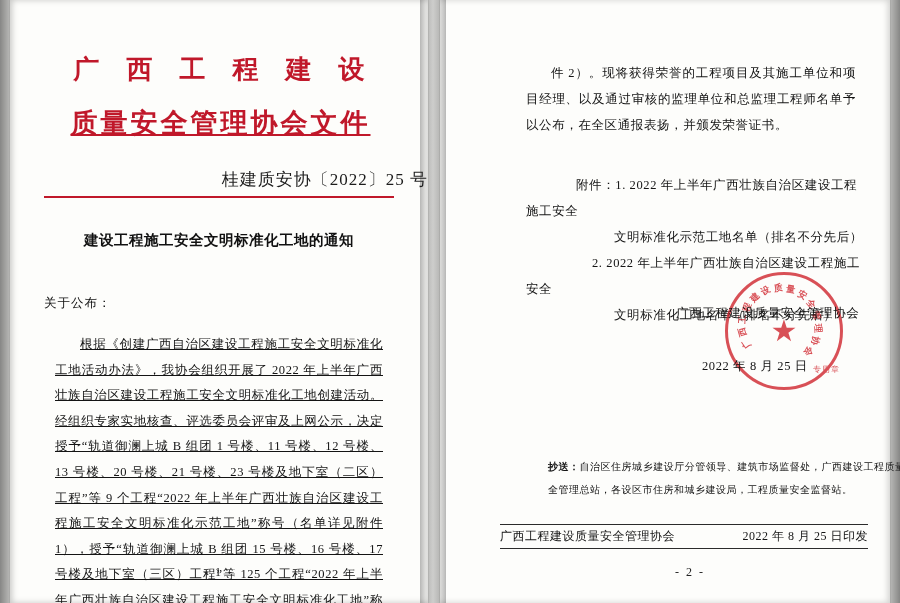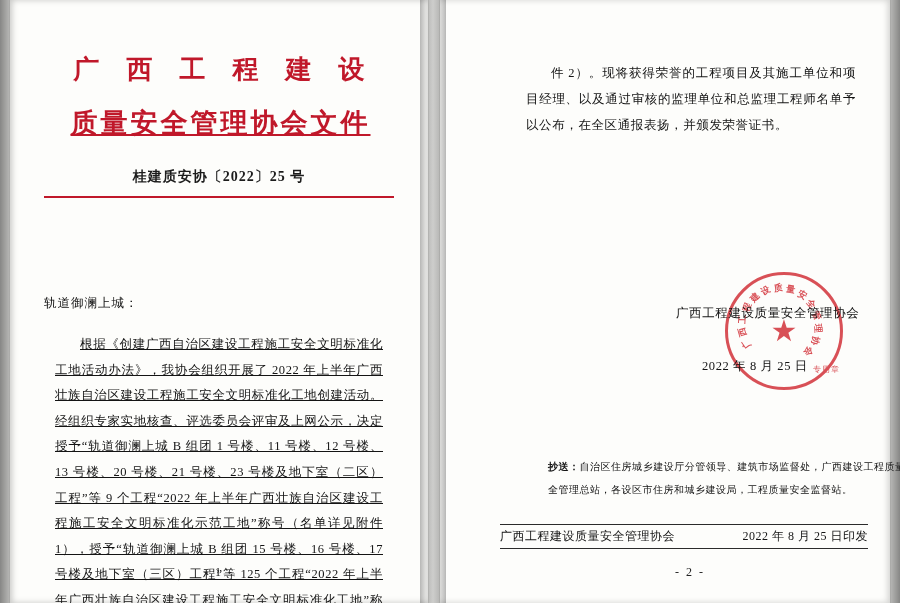--- a/index.html
+++ b/index.html
@@ -71,25 +71,24 @@
     font-size: 27px;
     font-weight: bold;
     letter-spacing: 3px;
     margin-top: 18px;
     font-family: "DejaVu Serif", "Liberation Serif", serif;
     text-indent: 3px;
     text-decoration: underline;
   }
   .doc-number {
     position: absolute; left: 0; top: 168px; width: 418px;
-    text-align: center;
-    font-size: 14px;
+    text-align: right;
+    font-size: 17px;
     color: #1c1c1c;
     letter-spacing: 1px;
-    font-weight: bold;
   }
   .red-rule {
     position: absolute; left: 34px; top: 196px;
     width: 350px; height: 2px; background: #c0182a;
   }
   .title-block {
     position: absolute; left: 44px; top: 228px; width: 330px;
     text-align: center;
     color: #111;
     font-size: 14.5px;
@@ -199,33 +198,40 @@
   <div class="gutter"></div>
 
   <div class="lp">
     <div class="masthead">
       <div class="mast-line1">广 西 工 程 建 设</div>
       <div class="mast-line2">质量安全管理协会文件</div>
     </div>
     <div class="doc-number">桂建质安协〔2022〕25 号</div>
     <div class="red-rule"></div>
     <div class="title-block">
-    </div>
-    <div class="salutation">轨道御澜上城：</div>
+      <div>建设工程施工安全文明标准化工地的通知</div>
+    </div>
+    <div class="salutation">关于公布：</div>
     <div class="body-left">
       <p>根据《创建广西自治区建设工程施工安全文明标准化工地活动办法》，我协会组织开展了 2022 年上半年广西壮族自治区建设工程施工安全文明标准化工地创建活动。经组织专家实地核查、评选委员会评审及上网公示，决定授予“轨道御澜上城 B 组团 1 号楼、11 号楼、12 号楼、13 号楼、20 号楼、21 号楼、23 号楼及地下室（二区）工程”等 9 个工程“2022 年上半年广西壮族自治区建设工程施工安全文明标准化示范工地”称号（名单详见附件 1），授予“轨道御澜上城 B 组团 15 号楼、16 号楼、17 号楼及地下室（三区）工程”等 125 个工程“2022 年上半年广西壮族自治区建设工程施工安全文明标准化工地”称号（名单详见附</p>
     </div>
     <div class="pgnum-left">- 1 -</div>
   </div>
 
   <div class="rp">
     <div class="body-right">
       <p>件 2）。现将获得荣誉的工程项目及其施工单位和项目经理、以及通过审核的监理单位和总监理工程师名单予以公布，在全区通报表扬，并颁发荣誉证书。</p>
     </div>
 
+    <div class="attach-block">
+      <div class="attach-head">附件：1. 2022 年上半年广西壮族自治区建设工程施工安全</div>
+      <div class="attach-cont">文明标准化示范工地名单（排名不分先后）</div>
+      <div class="attach-item">2. 2022 年上半年广西壮族自治区建设工程施工安全</div>
+      <div class="attach-cont">文明标准化工地名单（排名不分先后）</div>
+    </div>
 
     <div class="seal">
       <div class="star">★</div>
       <div class="bottom-text">专用章</div>
     <div class="ring-text">
           <span style="transform: translate(-40.0427px, 20.2374px) rotate(-125deg);">广</span>
           <span style="transform: translate(-46.344px, 6.95759px) rotate(-105.769deg);">西</span>
           <span style="transform: translate(-47.9197px, -7.65665px) rotate(-86.5385deg);">工</span>
           <span style="transform: translate(-44.594px, -21.9744px) rotate(-67.3077deg);">程</span>
           <span style="transform: translate(-36.7379px, -34.3978px) rotate(-48.0769deg);">建</span>

